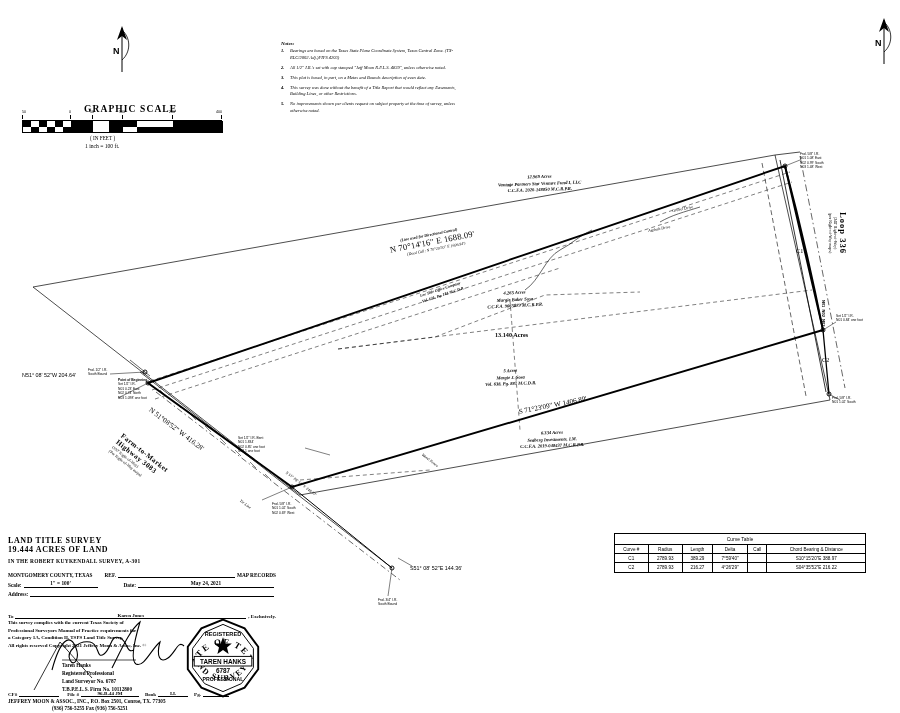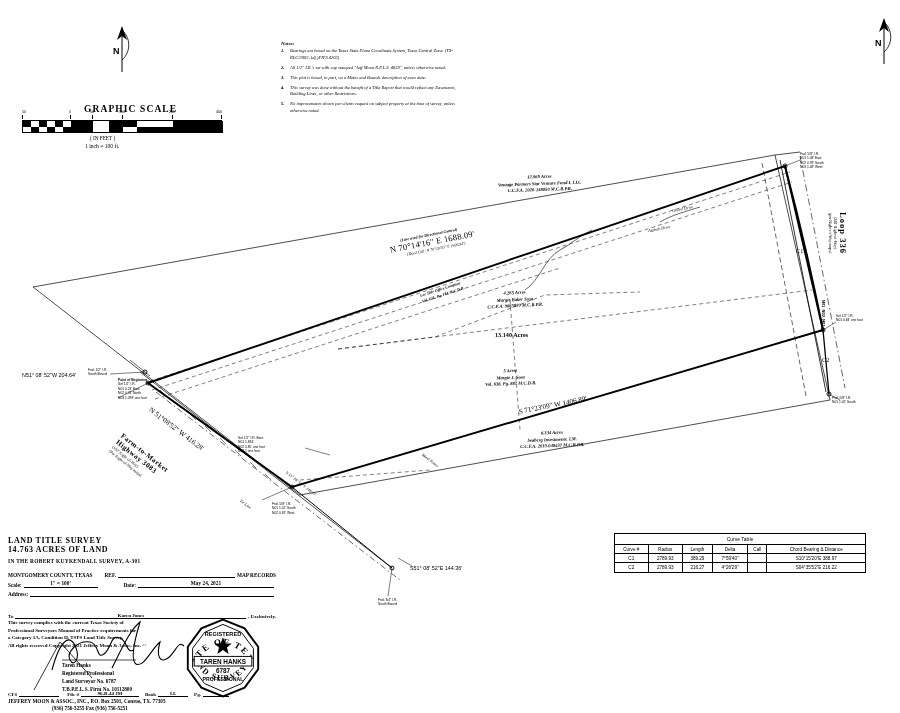--- a/index.html
+++ b/index.html
@@ -416,21 +416,21 @@
         <td>216.27</td>
         <td>4°26'29"</td>
         <td></td>
         <td>S04°35'52"E  216.22</td>
       </tr>
     </tbody>
   </table>
 
   <div id="title-block">
     <div id="tb-l1">LAND TITLE SURVEY</div>
-    <div id="tb-l2">14.763 ACRES OF LAND</div>
+    <div id="tb-l2">19.444 ACRES OF LAND</div>
     <div id="tb-l3">IN THE ROBERT KUYKENDALL SURVEY, A-301</div>
 
     <div class="tb-row" style="margin-top:7px;">
       <span class="tb-lab">MONTGOMERY COUNTY, TEXAS</span>
       <span class="tb-lab" style="margin-left:12px;">REF.</span>
       <span class="tb-fill">
         <span class="tb-val"></span>
       </span>
       <span class="tb-lab">MAP RECORDS</span>
     </div>

